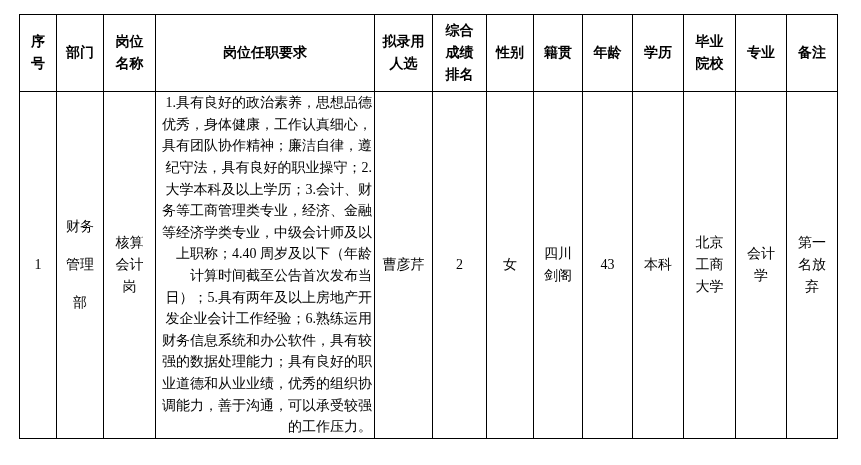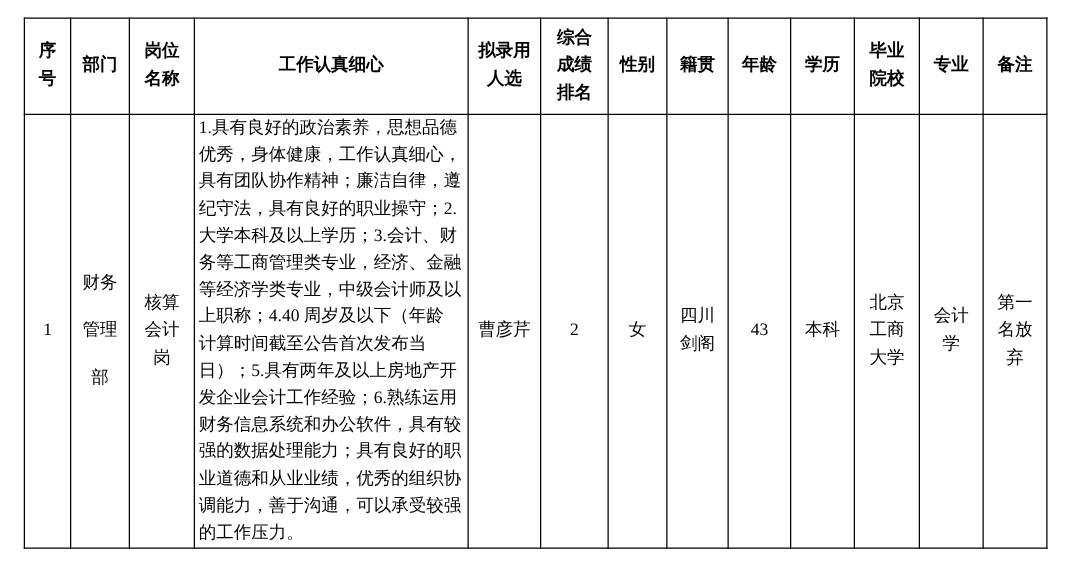--- a/index.html
+++ b/index.html
@@ -36,21 +36,21 @@
     font-weight: bold;
     line-height: 22px;
     height: 76px;
   }
   tbody td {
     font-weight: normal;
     line-height: 22px;
     height: 346px;
   }
   td.cell-req {
-    text-align: left;
+    text-align: right;
     line-height: 21.6px;
     padding: 0 2px 0 3px;
   }
   td.cell-dept {
     line-height: 38px;
   }
 </style>
 </head>
 <body>
 
@@ -71,21 +71,21 @@
       <col style="width:51px">
       <col style="width:51px">
     </colgroup>
     <thead>
       <tr>
         <th>序
 号</th>
         <th>部门</th>
         <th>岗位
 名称</th>
-        <th>工作认真细心</th>
+        <th>岗位任职要求</th>
         <th>拟录用
 人选</th>
         <th>综合
 成绩
 排名</th>
         <th>性别</th>
         <th>籍贯</th>
         <th>年龄</th>
         <th>学历</th>
         <th>毕业

